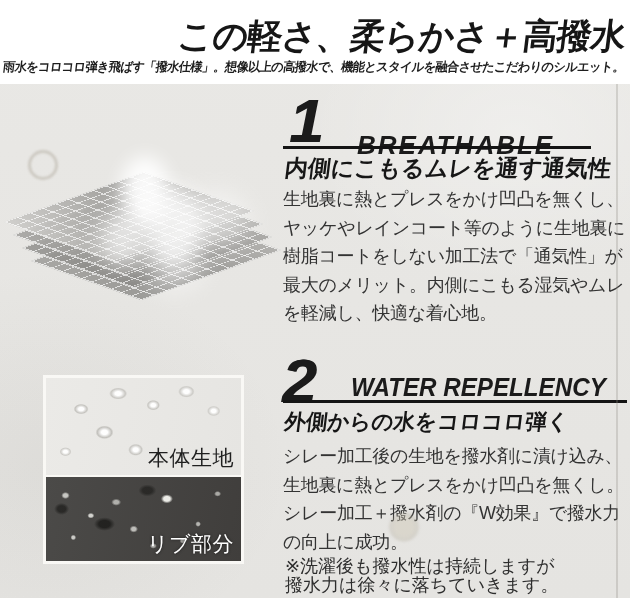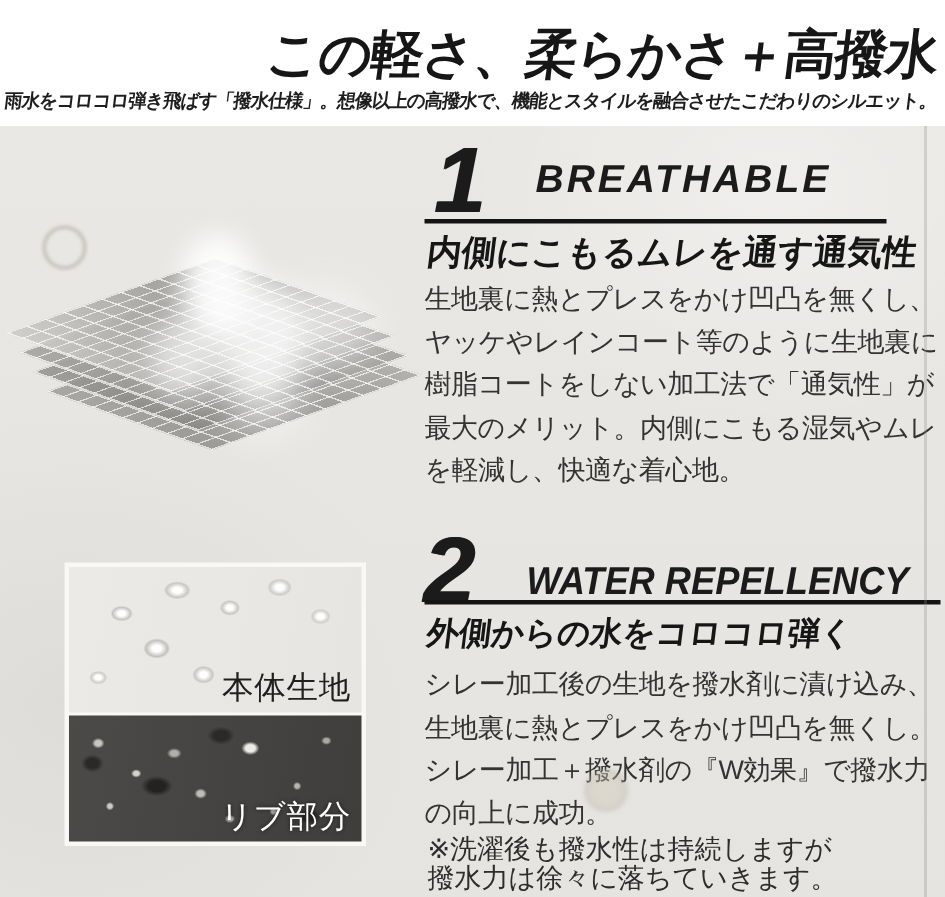--- a/index.html
+++ b/index.html
@@ -28,21 +28,21 @@
   .sec-num {
     position:absolute; line-height:1; font-size:62px; font-weight:800; font-style:italic;
     color:#1b1b1b; text-shadow:1px 0 0 #1b1b1b;
   }
   .num1 { left:289px; top:90px; }
   .num2 { left:282px; top:350px; }
   .sec-en {
     position:absolute; white-space:nowrap; font-size:26px; font-weight:800; font-style:italic;
     color:#1b1b1b; transform-origin:left bottom;
   }
-  .en1 { left:357px; top:104px; letter-spacing:2px;font-style:italic; }
+  .en1 { left:357px; top:130px; letter-spacing:2px;font-style:italic; }
   .en2 { left:351px; top:372px; letter-spacing:0px; transform:scaleX(.93); }
   .rule { position:absolute; left:283px; height:3px; background:#141414; }
   .rule1 { top:146px; width:308px; }
   .rule2 { top:400px; width:344px; }
   .sec-jp {
     position:absolute; left:283px; white-space:nowrap; font-weight:800; color:#161616;
     transform:skewX(-7deg); transform-origin:left bottom;
   }
   .jp1 { top:153px; font-size:23px; }
   .jp2 { top:407px; font-size:21.5px; }

